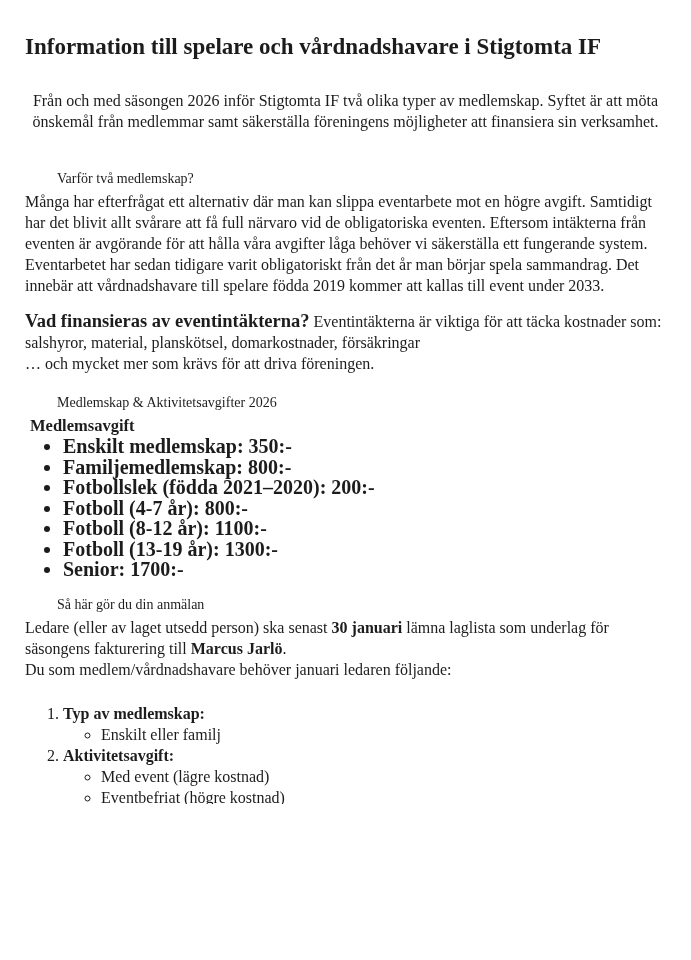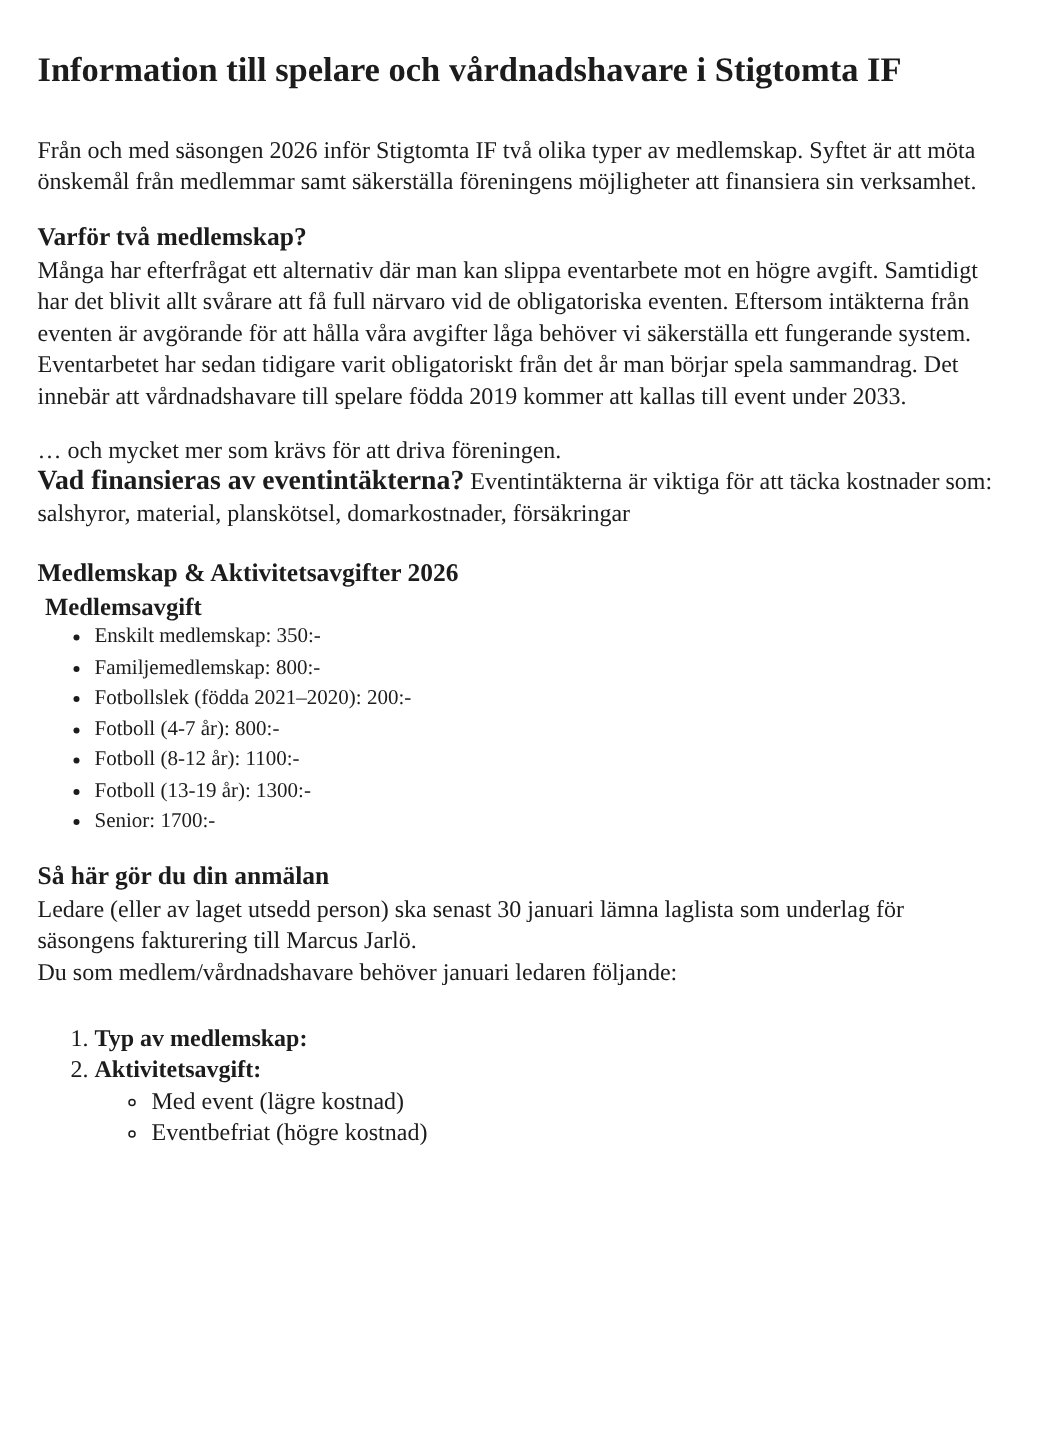--- a/index.html
+++ b/index.html
@@ -24,26 +24,27 @@
     font-weight: 700;
     white-space: nowrap;
     margin-bottom: 30px;
   }
 
   p.body-text {
     font-size: 16px;
     line-height: 21px;
   }
 
-  .intro { margin-bottom: 14px; }
+  .intro { margin-bottom: 35px; text-align: center; }
 
   h2.section-heading {
-    font-size: 17px;
+    font-size: 14px;
     line-height: 24px;
-    font-weight: 700;
+    font-weight: 400;
+    margin-left: 32px;
   }
 
   .why-block { margin-bottom: 15px; }
 
   .financing { margin-bottom: 17px; }
   .financing .lead-run {
     font-size: 18.5px;
     font-weight: 700;
   }
 
@@ -55,27 +56,27 @@
     font-weight: 700;
     margin-left: 5px;
   }
 
   ul.disc-list {
     list-style: disc;
     margin-left: 5px;
     padding-left: 33px;
   }
   ul.disc-list li {
-    font-weight: 400;
-    font-size: 14px;
+    font-weight: 700;
+    font-size: 20px;
     line-height: 20.5px;
   }
 
   .runs-para { font-size: 16px; line-height: 21px; }
-  .run-bold { font-weight: 400; }
+  .run-bold { font-weight: 700; }
 
   ol.steps-list {
     margin-left: 5px;
     padding-left: 33px;
     margin-top: 23px;
   }
   ol.steps-list > li {
     font-size: 16px;
     line-height: 21px;
     font-weight: 400;
@@ -102,22 +103,22 @@
 
   <p class="body-text intro">Från och med säsongen 2026 inför Stigtomta IF två olika typer av medlemskap. Syftet är att möta önskemål från medlemmar samt säkerställa föreningens möjligheter att finansiera sin verksamhet.</p>
 
   <div class="why-block">
     <h2 class="section-heading">Varför två medlemskap?</h2>
     <p class="body-text">Många har efterfrågat ett alternativ där man kan slippa eventarbete mot en högre avgift. Samtidigt har det blivit allt svårare att få full närvaro vid de obligatoriska eventen. Eftersom intäkterna från eventen är avgörande för att hålla våra avgifter låga behöver vi säkerställa ett fungerande system.</p>
     <p class="body-text">Eventarbetet har sedan tidigare varit obligatoriskt från det år man börjar spela sammandrag. Det innebär att vårdnadshavare till spelare födda 2019 kommer att kallas till event under 2033.</p>
   </div>
 
   <div class="financing">
+    <p class="body-text"><span class="lead-run">Vad finansieras av eventintäkterna?</span><span> Eventintäkterna är viktiga för att täcka kostnader som: salshyror, material, planskötsel, domarkostnader, försäkringar</span></p>
     <p class="body-text">… och mycket mer som krävs för att driva föreningen.</p>
-    <p class="body-text"><span class="lead-run">Vad finansieras av eventintäkterna?</span><span> Eventintäkterna är viktiga för att täcka kostnader som: salshyror, material, planskötsel, domarkostnader, försäkringar</span></p>
   </div>
 
   <div class="fees-block">
     <h2 class="section-heading">Medlemskap &amp; Aktivitetsavgifter 2026</h2>
 
     <div>
       <div class="subheading">Medlemsavgift</div>
       <ul class="disc-list">
           <li>Enskilt medlemskap: 350:-</li>
           <li>Familjemedlemskap: 800:-</li>
@@ -137,20 +138,23 @@
   </div>
 
   <div>
     <h2 class="section-heading">Så här gör du din anmälan</h2>
     <p class="runs-para"><span>Ledare (eller av laget utsedd person) ska senast </span><span class="run-bold">30 januari</span><span> lämna laglista som underlag för säsongens fakturering till </span><span class="run-bold">Marcus Jarlö</span><span>.</span></p>
     <p class="body-text">Du som medlem/vårdnadshavare behöver januari ledaren följande:</p>
 
     <ol class="steps-list">
       <li>
         <span class="step-label">Typ av medlemskap:</span>
+        <ul class="circle-list">
+            <li>Enskilt eller familj</li>
+          </ul>
       </li>
       <li>
         <span class="step-label">Aktivitetsavgift:</span>
         <ul class="circle-list">
             <li>Med event (lägre kostnad)</li>
             <li>Eventbefriat (högre kostnad)</li>
           </ul>
       </li>
     </ol>
   </div>

